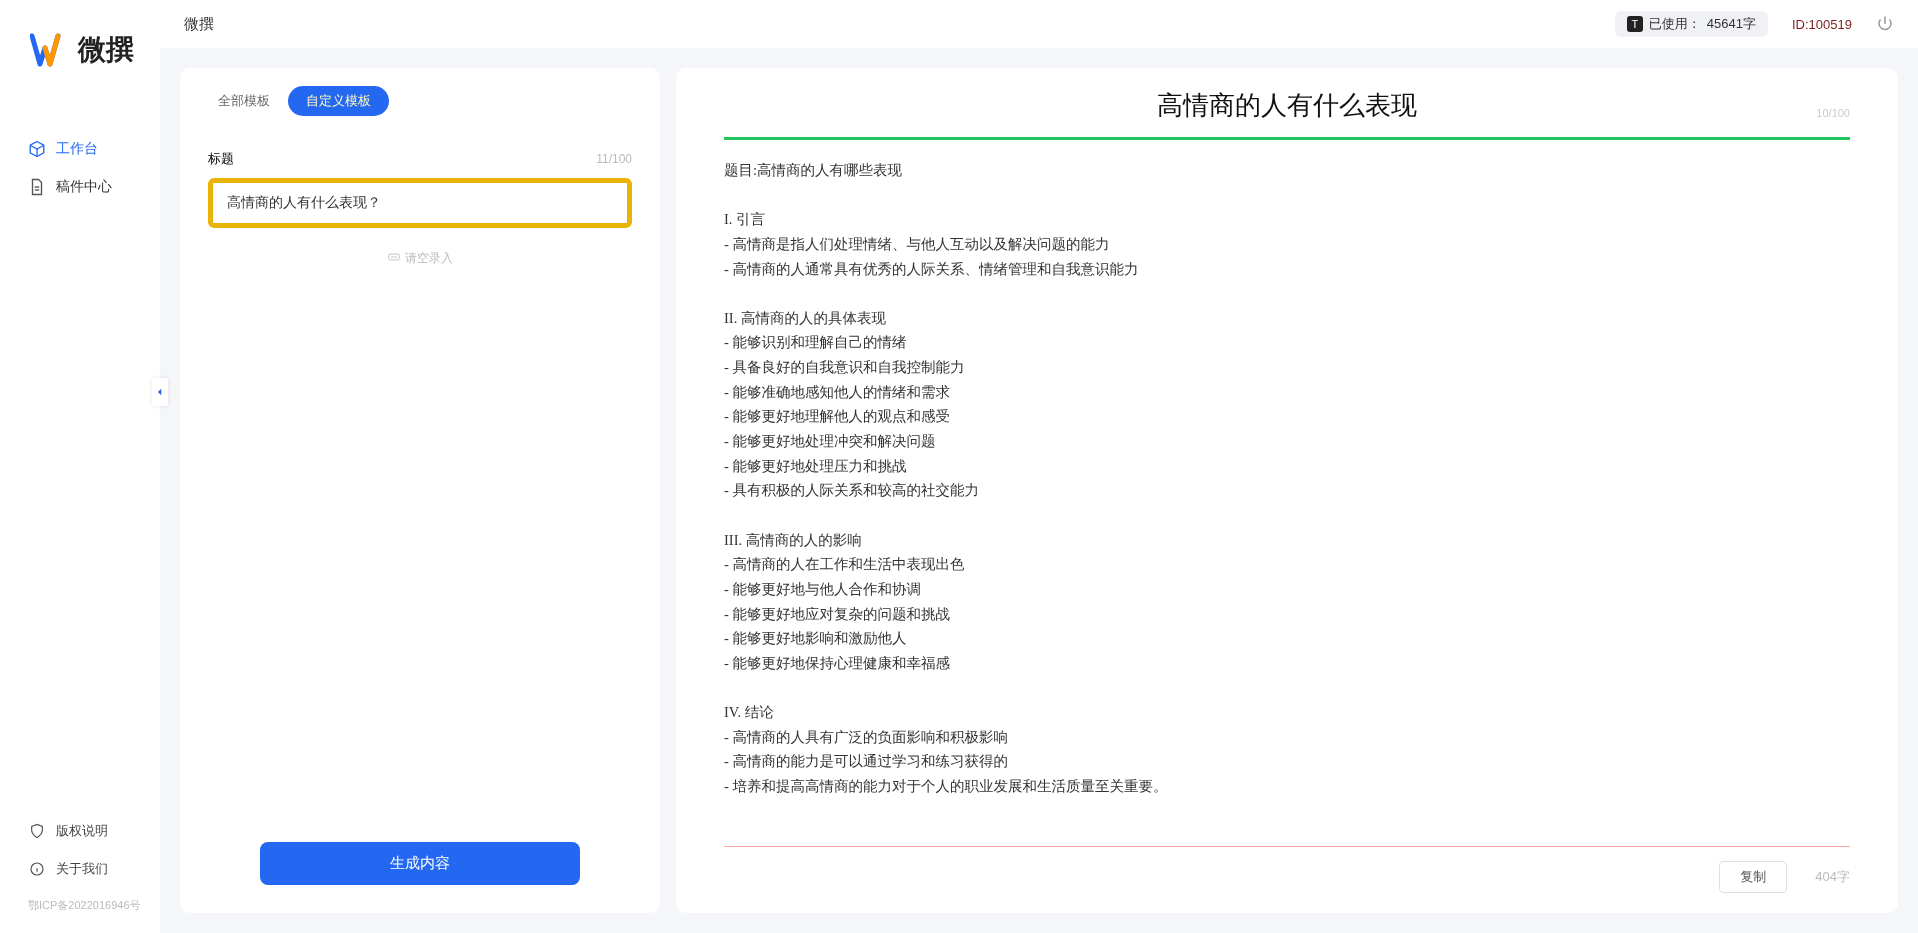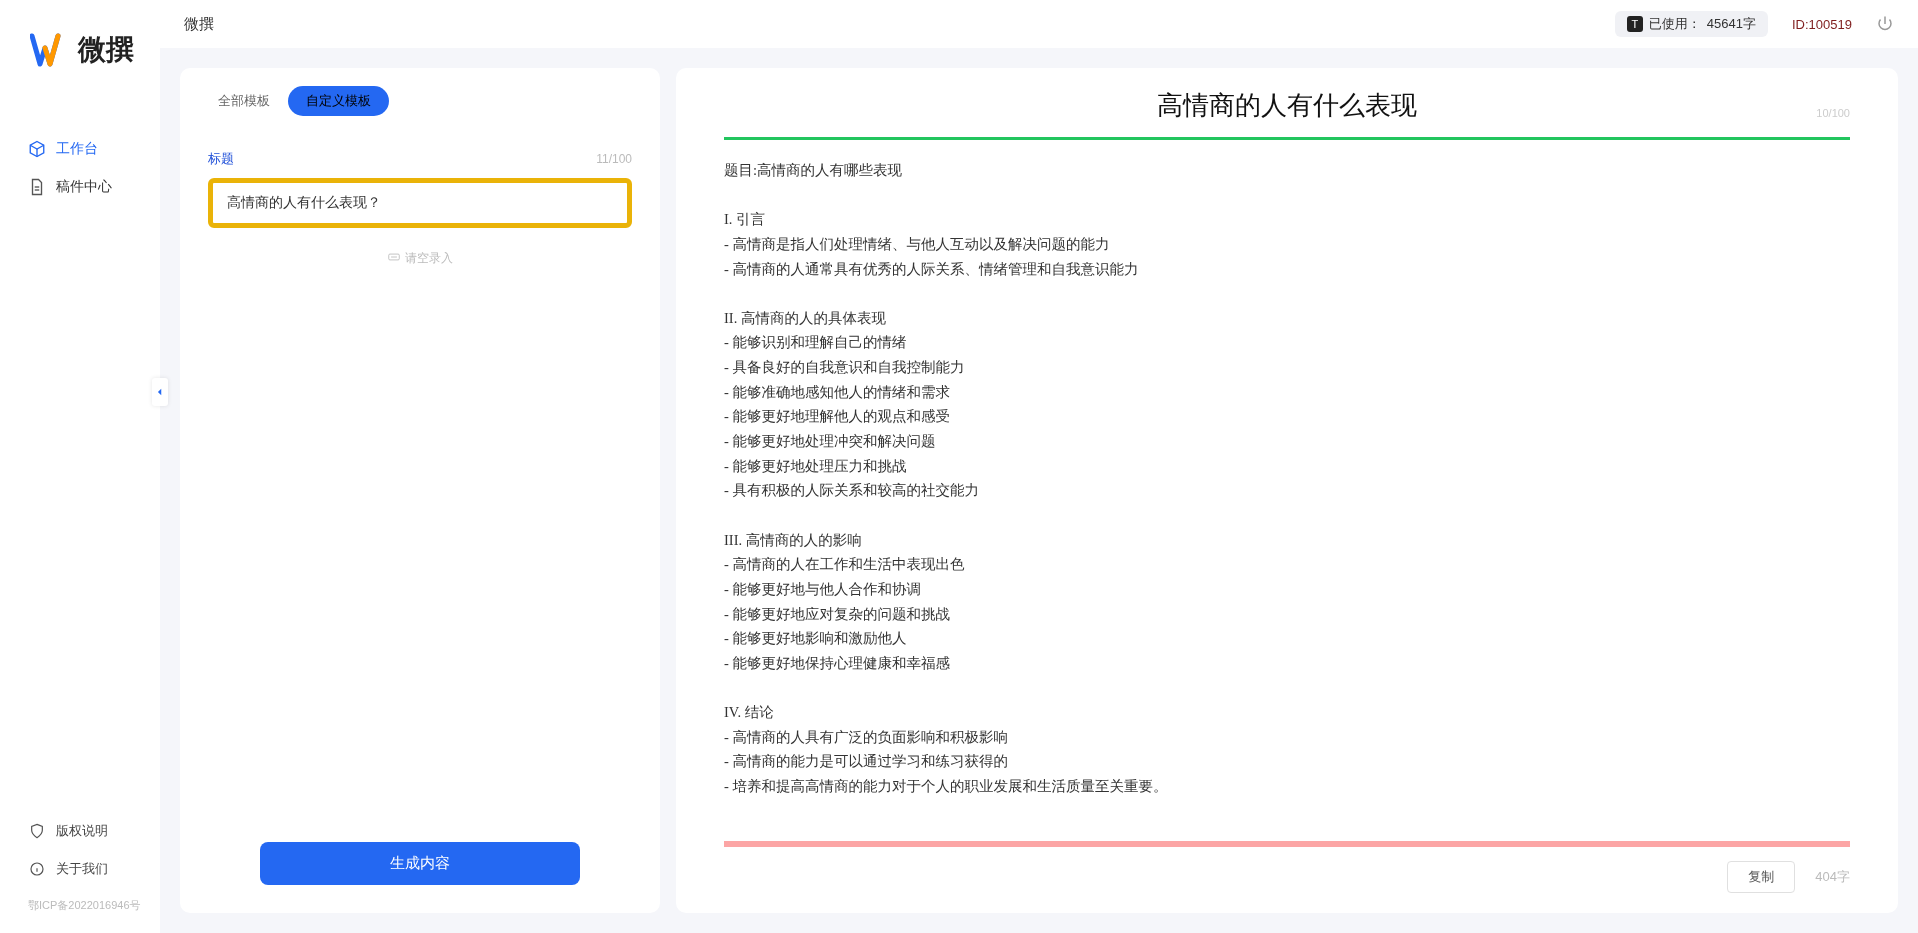--- a/index.html
+++ b/index.html
@@ -30,41 +30,41 @@
 .usage-pill .badge { background: #222; color: #fff; border-radius: 3px; width: 16px; height: 16px; font-size: 11px; display: inline-flex; align-items: center; justify-content: center; }
 .userid { font-size: 13px; color: #7f1d1d; }
 .power-icon { width: 18px; height: 18px; color: #999; cursor: pointer; }
 
 .content { flex: 1; display: flex; gap: 16px; padding: 20px; overflow: hidden; }
 
 
 .left-panel { width: 480px; background: #fff; border-radius: 10px; display: flex; flex-direction: column; padding: 18px 0; }
 .tabs { display: flex; gap: 0; padding: 0 20px 16px; }
 .tab { padding: 6px 18px; border-radius: 999px; font-size: 13px; color: #666; cursor: pointer; }
-.tab.active { background: #2468f2; color: #000000; }
+.tab.active { background: #2468f2; color: #fef9c3; }
 .template-card { display: flex; gap: 14px; padding: 8px 28px 16px; align-items: flex-start; }
 .template-thumb { width: 44px; height: 44px; border-radius: 6px; background: #fafafa; display: flex; align-items: center; justify-content: center; border: 1px solid #eee; }
 .template-info .template-name { font-size: 14px; font-weight: 600; color: #222; }
 .template-info .template-desc { font-size: 12px; color: #999; margin-top: 6px; line-height: 1.5; }
 .form-section { padding: 18px 28px 0; flex: 1; }
 .form-label-row { display: flex; justify-content: space-between; align-items: center; }
-.form-label { font-size: 13px; color: #1d4ed8; }
+.form-label { font-size: 13px; color: #000000; }
 .char-count { font-size: 12px; color: #bbb; }
 .title-input { width: 100%; margin-top: 10px; border: 5px solid #eab308; border-radius: 6px; padding: 12px 14px; font-size: 14px; color: #333; outline: none; }
 .voice-hint { text-align: center; margin-top: 22px; font-size: 12px; color: #bbb; display: flex; align-items: center; justify-content: center; gap: 4px; cursor: pointer; }
 .gen-btn-wrap { padding: 18px 80px 10px; }
 .gen-btn { width: 100%; background: #2468f2; color: #fff; border: none; border-radius: 8px; padding: 12px 0; font-size: 15px; cursor: pointer; }
 
 
 .right-panel { flex: 1; background: #fff; border-radius: 10px; display: flex; flex-direction: column; padding: 20px 48px; position: relative; }
 .output-title-row { text-align: center; position: relative; padding-bottom: 14px; border-bottom: 3px solid #22c55e; }
 .output-title { font-size: 26px; color: #111; font-family: "Songti SC", SimSun, serif; }
 .output-title-count { position: absolute; right: 0; bottom: 18px; font-size: 11px; color: #ccc; }
 .output-body { flex: 1; padding-top: 18px; font-size: 14.5px; color: #333; line-height: 1.7; white-space: pre-wrap; overflow-y: auto; font-family: "Songti SC", SimSun, "Microsoft YaHei", serif; }
-.output-footer { border-top: 6px solid #fca5a5; padding-top: 14px; display: flex; justify-content: flex-end; align-items: center; gap: 20px; }
+.output-footer { border-top: 1px solid #fca5a5; padding-top: 14px; display: flex; justify-content: flex-end; align-items: center; gap: 28px; }
 .copy-btn { border: 1px solid #e0e0e0; background: #fff; border-radius: 4px; padding: 6px 20px; font-size: 13px; color: #555; cursor: pointer; }
 .word-count { font-size: 13px; color: #bbb; }
 </style>
 </head>
 <body>
 
 <div class="app">
 
   <aside class="sidebar">
     <div class="logo-wrap">

